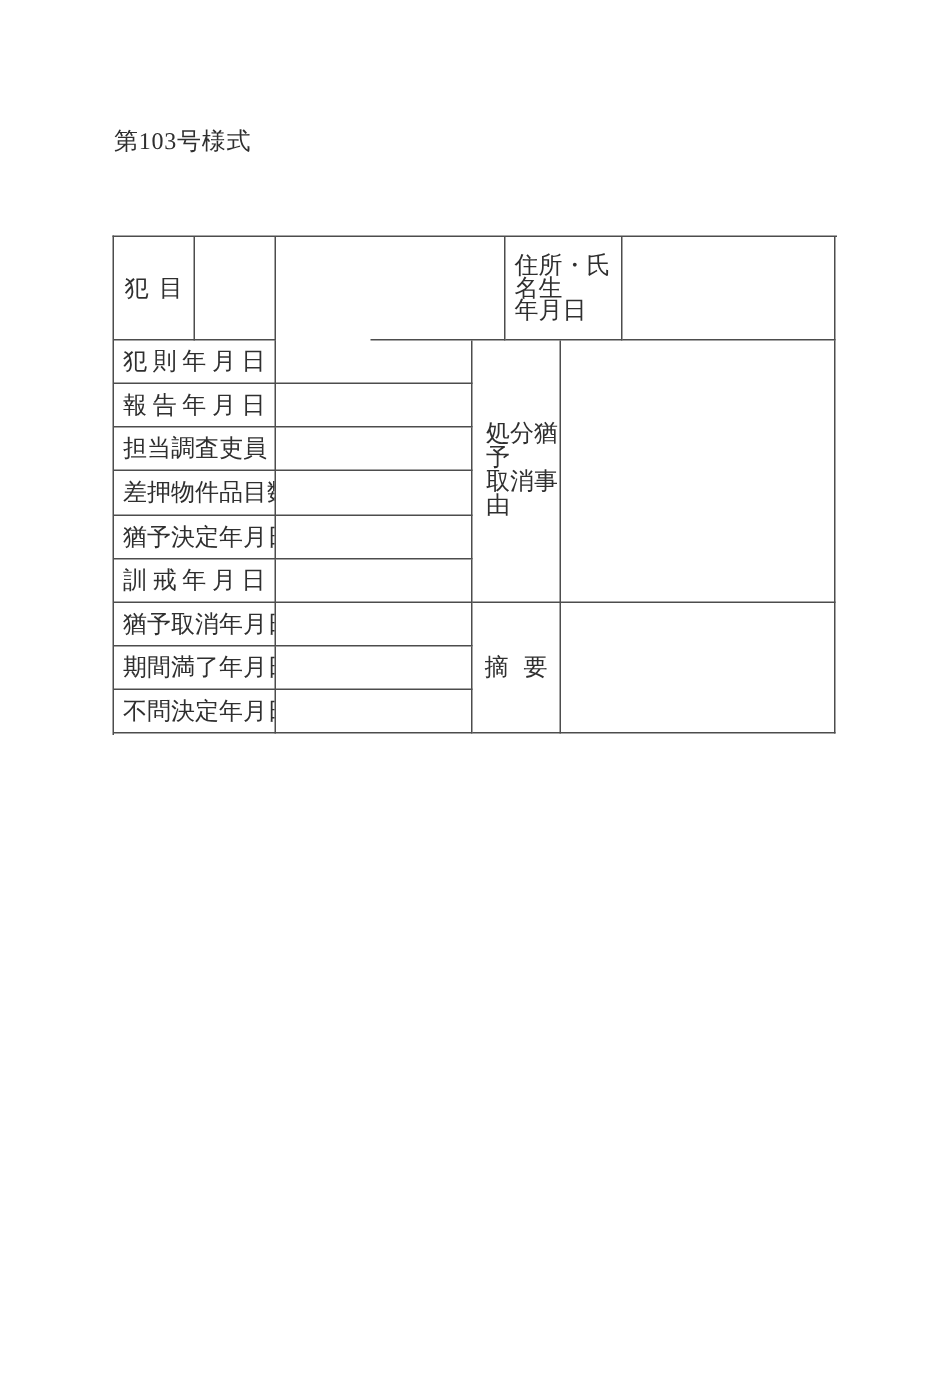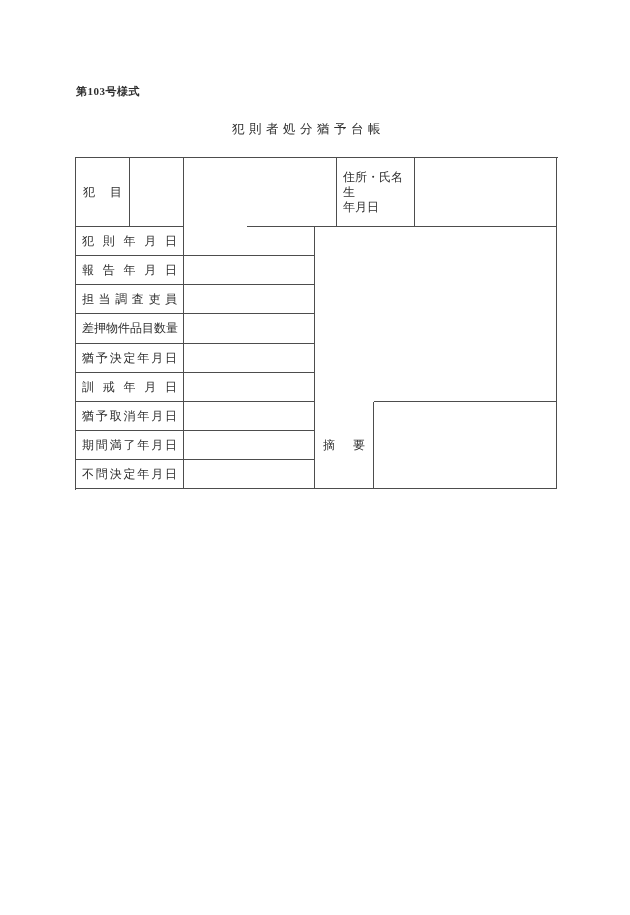--- a/index.html
+++ b/index.html
@@ -17,23 +17,22 @@
     position: relative;
     width: 630px;
     height: 915px;
     background: var(--background);
     overflow: hidden;
   }
   .form-number {
     position: absolute;
     left: 76px;
     top: 84px;
-    font-size: 11px;
+    font-size: 16px;
     letter-spacing: 0.5px;
-    font-weight: bold;
   }
   .doc-title {
     position: absolute;
     left: 68px;
     top: 121px;
     width: 481px;
     text-align: center;
     font-size: 12.5px;
     letter-spacing: 4.5px;
   }
@@ -46,21 +45,21 @@
     border-top: 1px solid var(--border-color);
     border-left: 1px solid var(--border-color);
   }
   .cell {
     position: absolute;
     box-sizing: border-box;
     border-right: 1px solid var(--border-color);
     border-bottom: 1px solid var(--border-color);
     display: flex;
     align-items: center;
-    font-size: 12px;
+    font-size: 16px;
     overflow: hidden;
   }
   .jchars { justify-content: space-between; }
   .center { justify-content: center; }
   .preline { white-space: pre-line; }
   .pad6 { padding: 0 6px; }
   .pad7 { padding: 0 7px; }
   .pad8 { padding: 0 8px; }
   .lh15 { line-height: 15px; }
   .lh16 { line-height: 16px; }
@@ -83,21 +82,20 @@
   .remark-label { display: inline-block; width: 29px; }
   .remark-num { display: inline-block; width: 14px; }
 </style>
 </head>
 <body>
 
 <div class="page">
 
   <div class="form-number">第103号様式</div>
 
-  <div class="doc-title">犯則者処分猶予台帳</div>
 
   <div class="form-table">
 
     <div class="cell jchars pad7" style="left:0; top:0; width:54px; height:69px;">
         <span>犯</span>
         <span>目</span>
       </div>
     <div class="cell" style="left:54px; top:0; width:54px; height:69px;"></div>
     <div class="cell" style="left:171px; top:0; width:90px; height:69px;"></div>
     <div class="cell preline lh15" style="left:261px; top:0; width:78px; height:69px; padding-left:6px;">住所・氏名生
@@ -190,20 +188,22 @@
         <span>不</span>
         <span>問</span>
         <span>決</span>
         <span>定</span>
         <span>年</span>
         <span>月</span>
         <span>日</span>
       </div>
     <div class="cell" style="left:108px; top:302px; width:131px; height:29px;"></div>
 
+    <div class="cell preline lh16" style="left:239px; top:69px; width:59px; height:175px; padding-left:9px;">処分猶予
+取消事由</div>
     <div class="cell" style="left:298px; top:69px; width:183px; height:175px;"></div>
 
     <div class="cell jchars pad8" style="left:239px; top:244px; width:59px; height:87px;">
         <span>摘</span>
         <span>要</span>
       </div>
     <div class="cell" style="left:298px; top:244px; width:183px; height:87px;"></div>
 
   </div>
 

